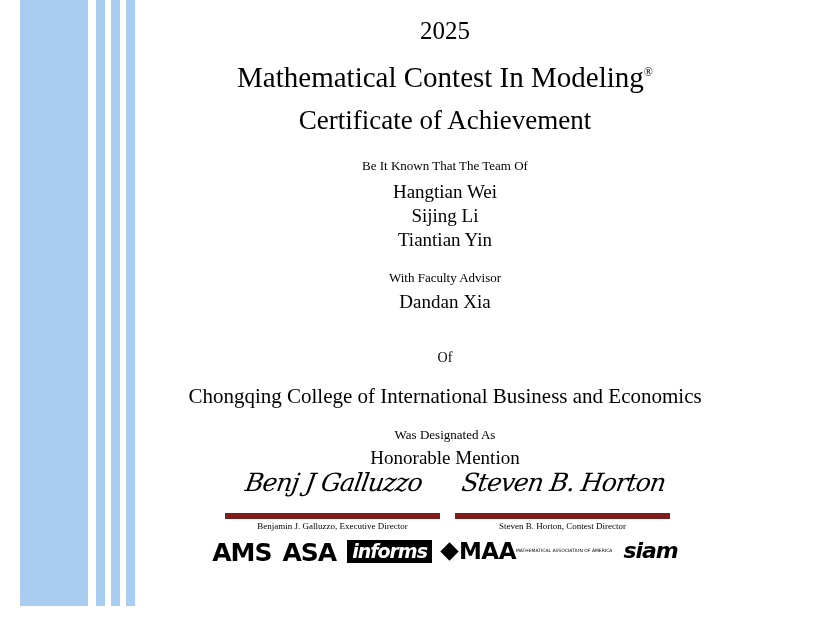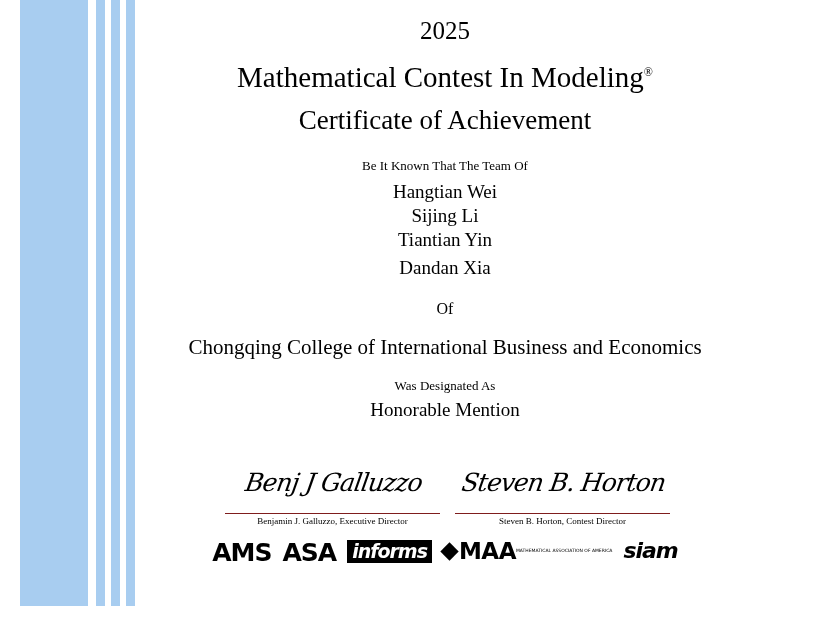--- a/index.html
+++ b/index.html
@@ -65,21 +65,21 @@
     font-size: 27px;
     margin-top: 11px;
     line-height: 1.15;
   }
   .small-line {
     font-size: 13px;
     margin-top: 22px;
     line-height: 1.2;
   }
   .small-line.tight { margin-top: 18px; }
-  .small-line.tiny  { font-size: 16px; margin-top: 19px; }
+  .small-line.tiny  { font-size: 14px; margin-top: 36px; }
   .name {
     font-size: 19px;
     line-height: 1.26;
   }
   .names-block { margin-top: 7px; }
   .advisor { margin-top: 4px; }
   .school {
     font-size: 21px;
     margin-top: 17px;
     white-space: nowrap;
@@ -110,21 +110,21 @@
     letter-spacing: -1px;
     line-height: 1;
     height: 40px;
     display: block;
     transform: skewX(-9deg);
   }
   .sig-line-label {
     font-size: 9px;
     margin-top: 3px;
     display: block;
-    border-top: 1px solid #7f1d1d;
+    border-top: 6px solid #7f1d1d;
     padding-top: 2px;
   }
   
   .sponsors {
     position: absolute;
     left: 140px;
     top: 540px;
     width: 610px;
     height: 34px;
     display: flex;
@@ -183,20 +183,21 @@
     <div class="title-sub">Certificate of Achievement</div>
 
     <div class="small-line">Be It Known That The Team Of</div>
 
     <div class="names-block">
       <div class="name">Hangtian Wei</div>
       <div class="name">Sijing Li</div>
       <div class="name">Tiantian Yin</div>
     </div>
 
+    <div class="small-line tight">With Faculty Advisor</div>
     <div class="name advisor">Dandan Xia</div>
 
     <div class="small-line tiny">Of</div>
     <div class="school">Chongqing College of International Business and Economics</div>
 
     <div class="small-line tight">Was Designated As</div>
     <div class="award">Honorable Mention</div>
   </div>
 
   <div class="sig-row">

